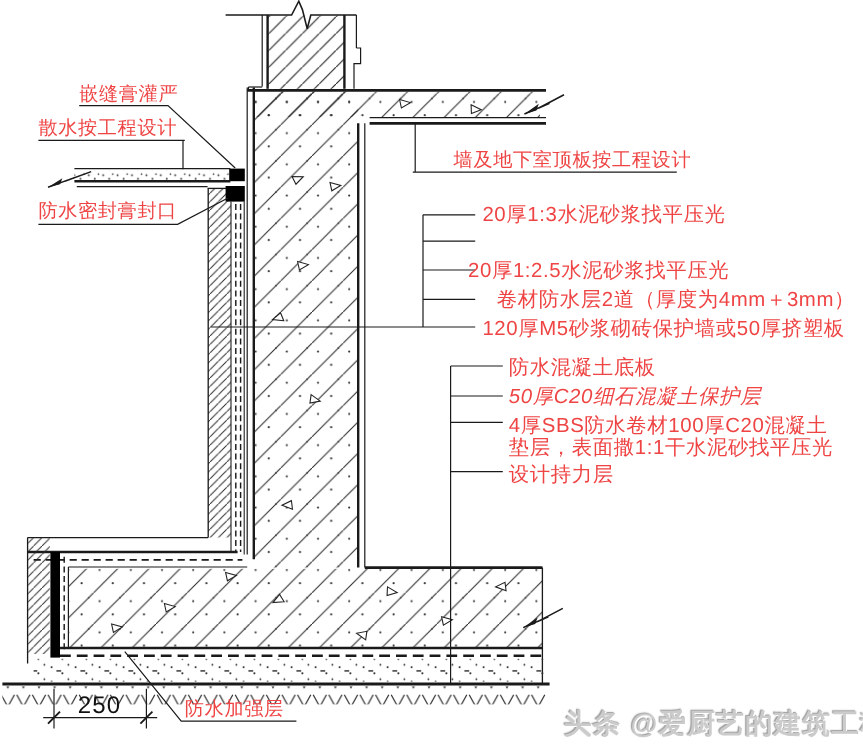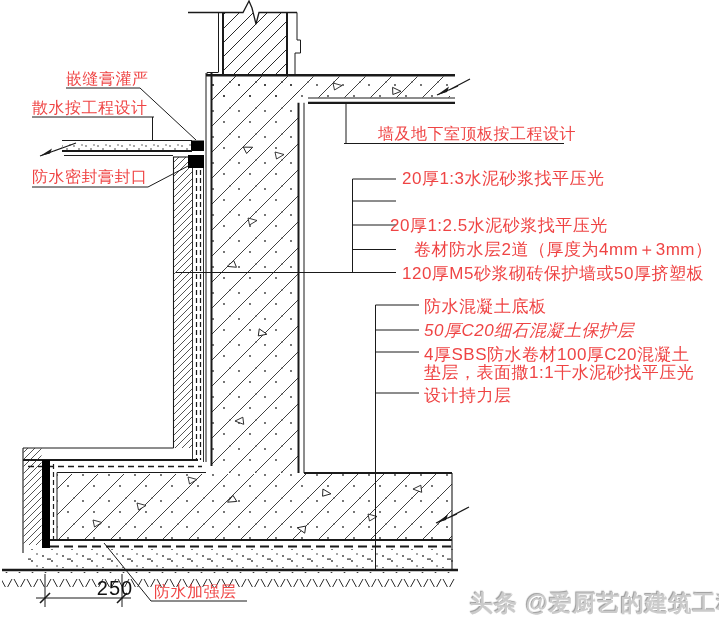--- a/index.html
+++ b/index.html
@@ -219,17 +219,17 @@
   <div class="lbl lbl-r" style="left:390px;top:217px;">20厚1:2.5水泥砂浆找平压光</div>
   <div class="lbl lbl-r" style="left:414px;top:241px;">卷材防水层2道（厚度为4mm＋3mm）</div>
   <div class="lbl lbl-r" style="left:402px;top:265px;">120厚M5砂浆砌砖保护墙或50厚挤塑板</div>
 
   <div class="lbl lbl-r" style="left:424px;top:298px;">防水混凝土底板</div>
   <div class="lbl lbl-r" style="left:424px;top:322px;font-style:italic;">50厚C20细石混凝土保护层</div>
   <div class="lbl lbl-r" style="left:424px;top:346px;">4厚SBS防水卷材100厚C20混凝土</div>
   <div class="lbl lbl-r" style="left:424px;top:364px;">垫层，表面撒1:1干水泥砂找平压光</div>
   <div class="lbl lbl-r" style="left:424px;top:387px;">设计持力层</div>
 
-  <div class="dim" style="left:58px;top:577px;width:50px;margin-left:32px;">250</div>
+  <div class="dim" style="left:58px;top:577px;width:50px;">250</div>
   <div class="lbl" style="left:154px;top:583px;">防水加强层</div>
 
   <div class="watermark" style="left:470px;top:588px;">头条 @爱厨艺的建筑工程师</div>
 </div>
 
 </body></html>

